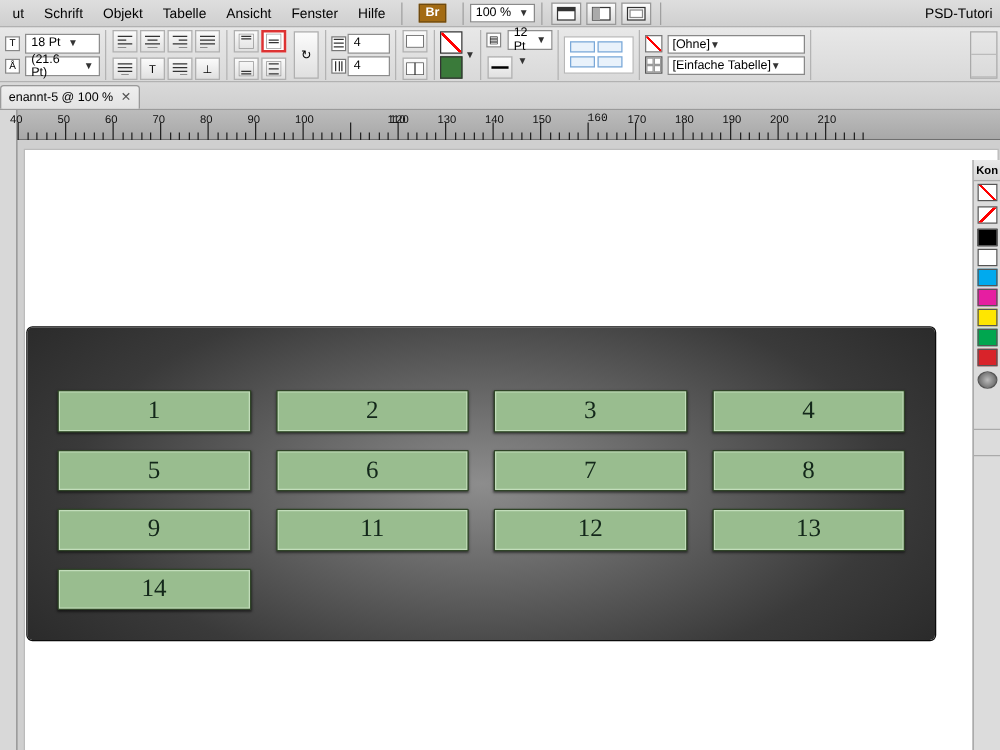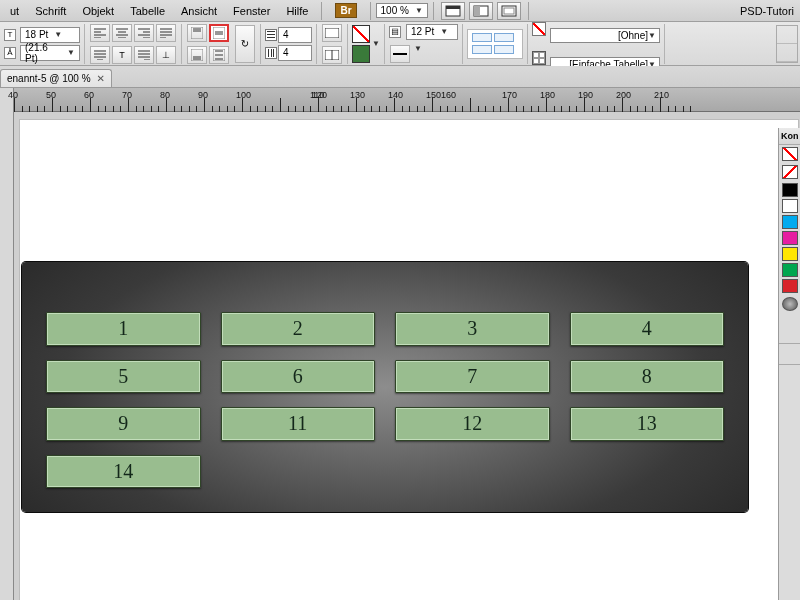--- a/index.html
+++ b/index.html
@@ -54,21 +54,21 @@
   .table-preview .cell { width:20px; height:9px; border:1px solid #7aa8d8; background:#e9f2fb; }
   .style-rows { display:flex; flex-direction:column; gap:2px; }
   .style-row { display:flex; align-items:center; gap:4px; }
   .style-row .sw-none{ width:14px; height:14px; border:1px solid #777; background:#fff; position:relative;}
   .style-row .sw-none::after{ content:""; position:absolute; inset:0; background:
     linear-gradient(45deg, transparent 44%, red 44%, red 56%, transparent 56%); }
   .style-row .sw-tbl{ width:14px; height:14px; border:1px solid #555; background:#fff;
     display:grid; grid-template-columns:1fr 1fr; grid-template-rows:1fr 1fr; }
   .style-row .sw-tbl div{ border:1px solid #999; }
   .style-row .label-field{ background:#fff; border:1px solid #888; height:15px;
-    font-size:10px; width:110px; padding:0 3px; display:flex; align-items:center; justify-content:flex-end;margin-top:12px;}
+    font-size:10px; width:110px; padding:0 3px; display:flex; align-items:center; justify-content:flex-start;}
   .end-rail { width:22px; height:38px; border:1px solid #aaa; margin-left:auto; margin-right:2px;
     display:flex; flex-direction:column; }
   .end-rail div{ flex:1; border-bottom:1px solid #bbb; }
 
   
   .doctab-bar{ position:absolute; left:0; right:0; top:66px; height:22px;
     background:linear-gradient(#d9d9d9,#cfcfcf); border-bottom:1px solid #9a9a9a;
     display:flex; align-items:flex-end; }
   .doc-tab{ background:linear-gradient(#efefef,#e3e3e3); border:1px solid #9a9a9a;
     border-bottom:none; border-radius:3px 3px 0 0; font-size:10px; padding:3px 6px;
@@ -319,21 +319,21 @@
       <span class="fill-swatch" style="border:1px solid #333;background:#3a7a3a"></span>
     </div>
     <span class="mini-tri">▼</span>
   </div>
   <div class="vline"></div>
 
   <div class="seg">
     <div class="ctrl-col" style="gap:4px">
       <div style="display:flex; align-items:center; gap:3px;">
         <span class="unit-icon">▤</span>
-        <span class="field-box" style="width:52px">
+        <span class="field-box" style="width:36px">
           <span>12 Pt</span>
             <span class="mini-chev">▼</span>
         </span>
       </div>
       <div style="display:flex;gap:3px">
         <span class="icon-btn">
             <svg width="14" height="4">
               <line x1="0" y1="2" x2="14" y2="2" stroke="#000" stroke-width="2"></line>
             </svg>
           </span>
@@ -460,21 +460,21 @@
       <div class="maj short" style="left: 395.2px;"></div>
       <div class="maj short" style="left: 402.8px;"></div>
       <div class="maj short" style="left: 410.4px;"></div>
       <div class="maj long" style="left: 418px;"></div>
       <div class="lbl" style="left: 412px;">150</div>
       <div class="maj short" style="left: 425.6px;"></div>
       <div class="maj short" style="left: 433.2px;"></div>
       <div class="maj short" style="left: 440.8px;"></div>
       <div class="maj short" style="left: 448.4px;"></div>
       <div class="maj long" style="left: 456px;"></div>
-      <div class="lbl" style="left: 427px;">160</div>
+      <div class="lbl" style="left: 456px; font-family: Liberation Mono, monospace;">160</div>
       <div class="maj short" style="left: 463.6px;"></div>
       <div class="maj short" style="left: 471.2px;"></div>
       <div class="maj short" style="left: 478.8px;"></div>
       <div class="maj short" style="left: 486.4px;"></div>
       <div class="maj long" style="left: 494px;"></div>
       <div class="lbl" style="left: 488px;">170</div>
       <div class="maj short" style="left: 501.6px;"></div>
       <div class="maj short" style="left: 509.2px;"></div>
       <div class="maj short" style="left: 516.8px;"></div>
       <div class="maj short" style="left: 524.4px;"></div>

